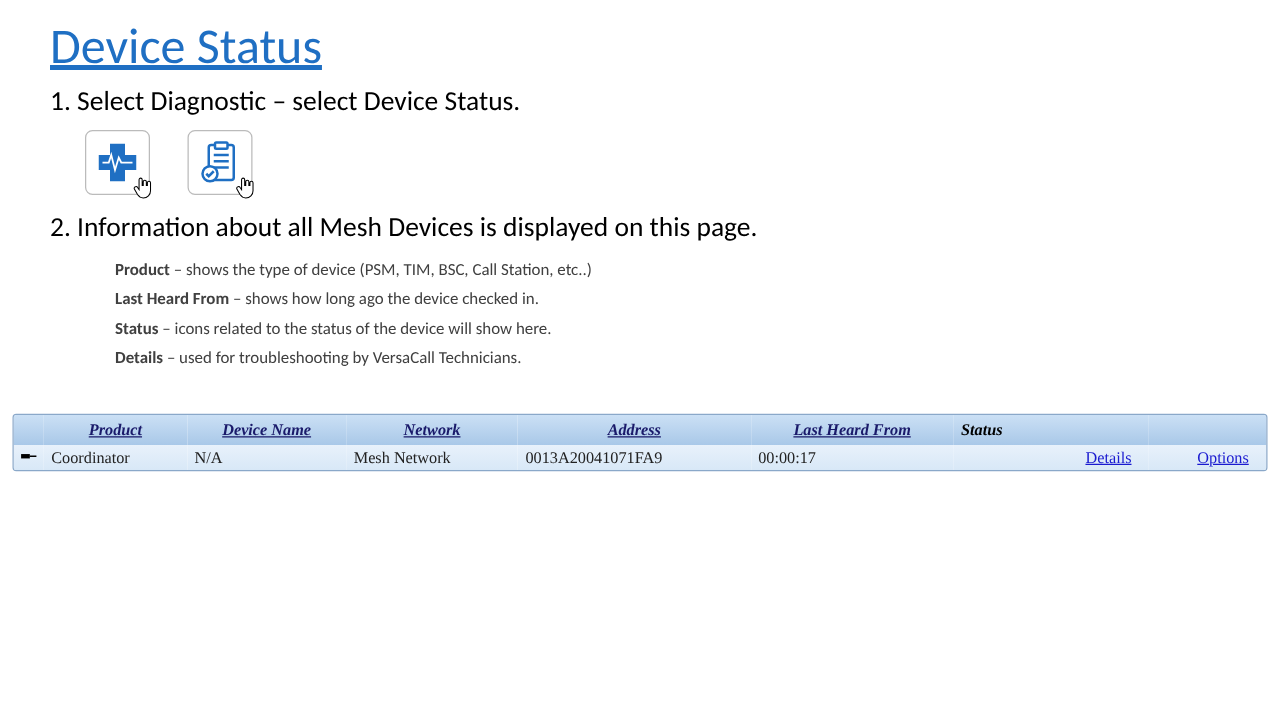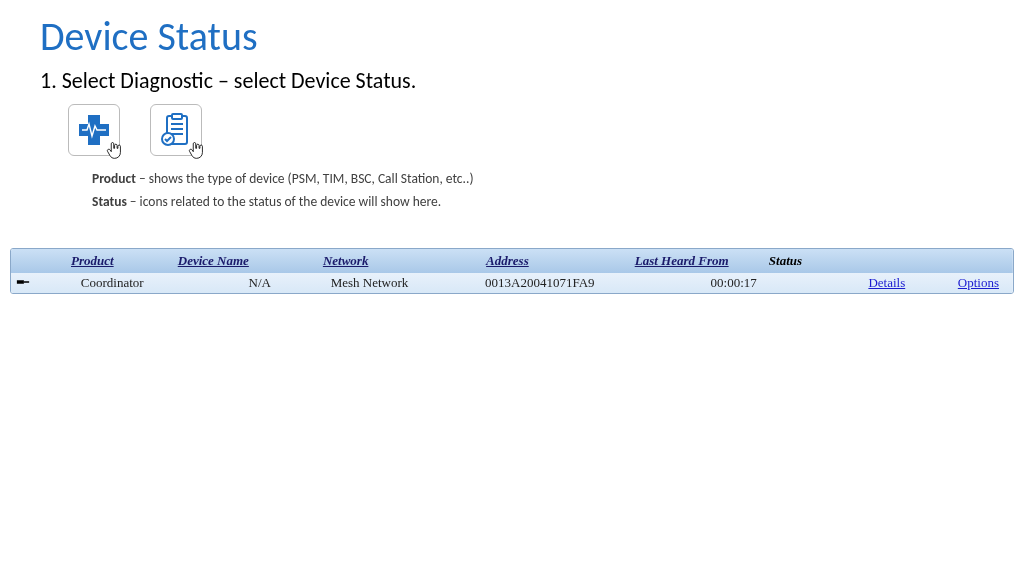--- a/index.html
+++ b/index.html
@@ -12,20 +12,21 @@
     overflow: hidden;
   }
   .page {
     padding: 12px 40px 0 40px;
   }
   .title {
     color: #1F6FC3;
     font-size: 40px;
     font-weight: 400;
     margin: 0 0 6px 0;
+    text-decoration: underline;
   }
   .step {
     font-size: 22px;
     color: #000;
     margin: 4px 0 10px 0;
   }
   .icon-row {
     display: flex;
     gap: 30px;
     margin: 0 0 12px 28px;
@@ -82,21 +83,21 @@
   thead th.status-head {
     font-style: italic;
     text-decoration: none;
     color: #000;
     text-align: left;
   }
   tbody tr { background: linear-gradient(#e8f1fb, #d8e8f7); }
   tbody td {
     padding: 2px 6px;
     color: #222;
-    text-align: right;
+    text-align: left;
     white-space: nowrap;
   }
   td.icon-cell { width: 24px; text-align: center; padding: 2px 4px; }
   td.link-cell { text-align: right; padding-right: 14px; }
   .tlink { color: #1a1ad0; text-decoration: underline; cursor: pointer; }
   .row-icon { width: 14px; height: 10px; display: inline-block; }
 </style>
 </head>
 <body>
 
@@ -125,24 +126,27 @@
         <line x1="13" y1="22" x2="25" y2="22" stroke="#1F6FC3" stroke-width="2"></line>
         <circle cx="10" cy="27" r="6" fill="#fff" stroke="#1F6FC3" stroke-width="2"></circle>
         <polyline points="7,27 9,29 13,25" fill="none" stroke="#1F6FC3" stroke-width="2"></polyline>
       </svg>
       <svg class="cursor-hand" viewBox="0 0 24 24">
         <path d="M9 3c.8 0 1.5.7 1.5 1.5V10h1V6.5c0-.8.7-1.5 1.5-1.5s1.5.7 1.5 1.5V10h1V7.5c0-.8.7-1.5 1.5-1.5s1.5.7 1.5 1.5V15c0 4-3 7-7 7-2.6 0-4.2-1.2-5.5-3.2L3 13.5c-.5-.9 0-2 1-2.3.8-.3 1.7 0 2.1.8L7.5 14V4.5C7.5 3.7 8.2 3 9 3z" fill="#fff" stroke="#000" stroke-width="1"></path>
       </svg>
     </div>
   </div>
 
+  <div class="step">2. Information about all Mesh Devices is displayed on this page.</div>
 
   <div class="defs" id="defs">
       <p><b>Product</b> – shows the type of device (PSM, TIM, BSC, Call Station, etc..)</p>
+      <p><b>Last Heard From</b> – shows how long ago the device checked in.</p>
       <p><b>Status</b> – icons related to the status of the device will show here.</p>
+      <p><b>Details</b> – used for troubleshooting by VersaCall Technicians.</p>
     </div>
 </div>
 
 <div class="table-wrap">
   <table>
     <thead>
       <tr>
         <th class="icon-cell"></th>
         <th>Product</th>
         <th>Device Name</th>

